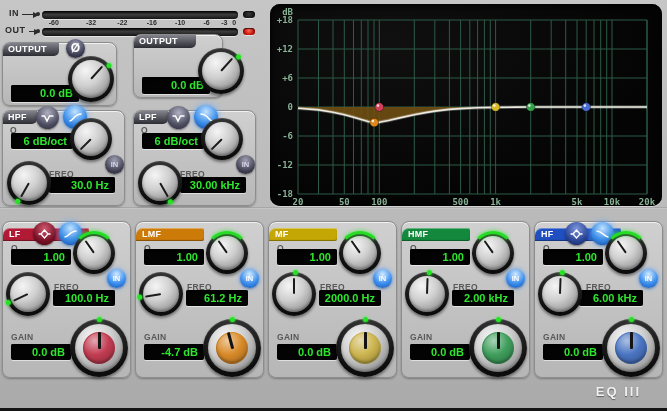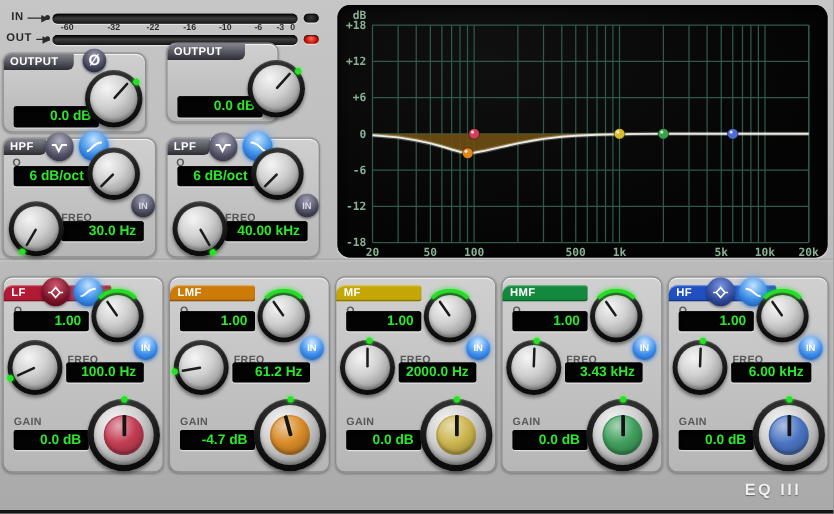--- a/index.html
+++ b/index.html
@@ -184,21 +184,21 @@
           <path d="M1,3 C9,3 9,10 13,10" fill="none" stroke="#fff" stroke-width="1.6"></path>
         </svg>
     </div>
     <span class="lbl" style="left:7px;top:14px">Q</span>
     <div class="lcd" style="left:8px;top:22px;width:62px;height:16px;line-height:16px">6 dB/oct</div>
     <div class="knob sm" style="left:67px;top:7px">
       <div class="face"></div>
         <div class="ptr" style="transform:rotate(-135deg)"></div>
     </div>
     <span class="lbl" style="left:46px;top:58px">FREQ</span>
-    <div class="lcd" style="left:46px;top:66px;width:66px;height:16px;line-height:16px">40.00 kHz</div>
+    <div class="lcd" style="left:46px;top:66px;width:66px;height:16px;line-height:16px">30.00 kHz</div>
     <div class="knob md" style="left:4px;top:50px">
       <div class="face"></div>
         <div class="ptr" style="transform:rotate(150deg)"></div>
         <div class="dot" style="transform:rotate(150deg)"></div>
     </div>
     <div class="inbtn off" style="left:102px;top:44px">IN</div>
   </div>
 
   <div id="eq-graph">
     <svg id="eq-plot" width="392" height="202" viewBox="0 0 392 202">
@@ -367,21 +367,21 @@
     <div class="band-hdr" style="width: 68px; background-color: rgb(18, 137, 60);">HMF</div>
     <span class="lbl" style="left:8px;top:21px">Q</span>
     <div class="lcd" style="left:8px;top:27px;width:60px;height:16px;line-height:16px">1.00</div>
     <div class="knob sm" style="left:70px;top:10px">
       <div class="face"></div>
         <div class="ptr" style="transform:rotate(-35deg)"></div>
         <div class="arc"></div>
     </div>
     <div class="inbtn on" style="left:104px;top:47px">IN</div>
     <span class="lbl" style="left:51px;top:60px">FREQ</span>
-    <div class="lcd" style="left:50px;top:68px;width:62px;height:16px;line-height:16px">3.43 kHz</div>
+    <div class="lcd" style="left:50px;top:68px;width:62px;height:16px;line-height:16px">2.00 kHz</div>
     <div class="knob md" style="left:3px;top:50px">
       <div class="face"></div>
         <div class="ptr" style="transform:rotate(2deg)"></div>
         <div class="dot" style="transform:rotate(5deg)"></div>
     </div>
     <span class="lbl" style="left:8px;top:110px">GAIN</span>
     <div class="lcd" style="left:8px;top:122px;width:60px;height:16px;line-height:16px">0.0 dB</div>
     <div class="knob big" style="left:67px;top:97px">
       <div class="face"></div>
         <div class="cap" style="background-color: rgb(63, 158, 92);"></div>
@@ -404,21 +404,21 @@
     </div>
     <span class="lbl" style="left:8px;top:21px">Q</span>
     <div class="lcd" style="left:8px;top:27px;width:60px;height:16px;line-height:16px">1.00</div>
     <div class="knob sm" style="left:70px;top:10px">
       <div class="face"></div>
         <div class="ptr" style="transform:rotate(-35deg)"></div>
         <div class="arc"></div>
     </div>
     <div class="inbtn on" style="left:104px;top:47px">IN</div>
     <span class="lbl" style="left:51px;top:60px">FREQ</span>
-    <div class="lcd" style="left:50px;top:68px;width:64px;height:16px;line-height:16px">6.00 kHz</div>
+    <div class="lcd" style="left:44px;top:68px;width:64px;height:16px;line-height:16px">6.00 kHz</div>
     <div class="knob md" style="left:3px;top:50px">
       <div class="face"></div>
         <div class="ptr" style="transform:rotate(2deg)"></div>
         <div class="dot" style="transform:rotate(5deg)"></div>
     </div>
     <span class="lbl" style="left:8px;top:110px">GAIN</span>
     <div class="lcd" style="left:8px;top:122px;width:60px;height:16px;line-height:16px">0.0 dB</div>
     <div class="knob big" style="left:67px;top:97px">
       <div class="face"></div>
         <div class="cap" style="background-color: rgb(74, 116, 194);"></div>

